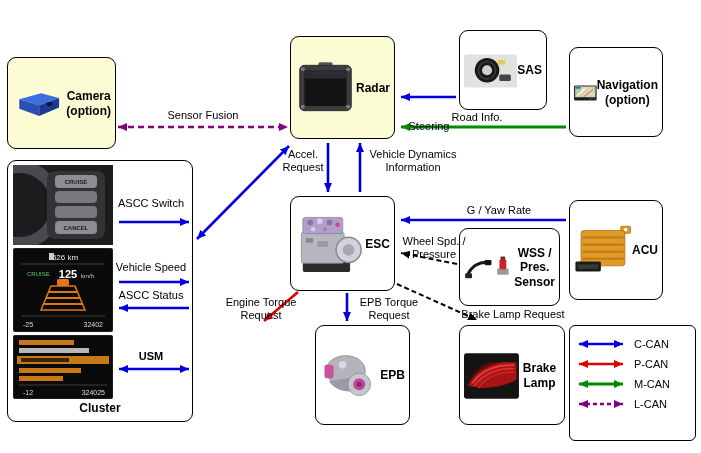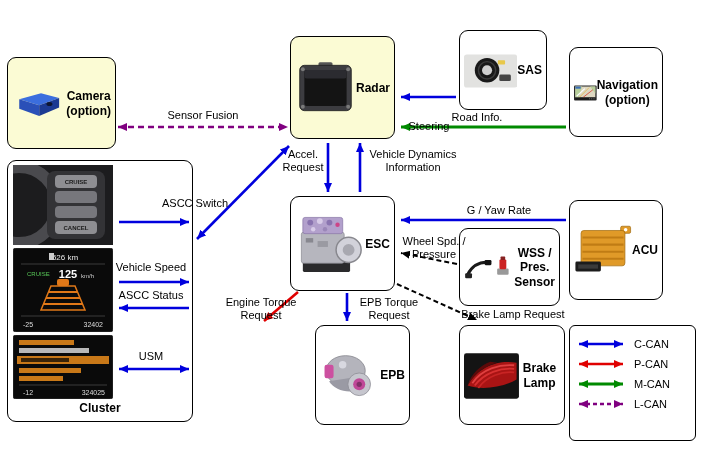--- a/index.html
+++ b/index.html
@@ -262,24 +262,24 @@
   <div class="lbl" style="left:400px; top:82px;  width:58px;margin-top:38px;">Steering</div>
   <div class="lbl" style="left:444px; top:111px; width:66px;">Road Info.</div>
   <div class="lbl" style="left:280px; top:148px; width:46px;">
     <span>Accel.</span>
     <span>Request</span>
   </div>
   <div class="lbl" style="left:364px; top:148px; width:98px;">
     <span>Vehicle Dynamics</span>
     <span>Information</span>
   </div>
-  <div class="lbl" style="left:112px; top:197px; width:78px;margin-left:44px;">ASCC Switch</div>
+  <div class="lbl" style="left:112px; top:197px; width:78px;">ASCC Switch</div>
   <div class="lbl" style="left:112px; top:261px; width:78px;">Vehicle Speed</div>
   <div class="lbl" style="left:112px; top:289px; width:78px;">ASCC Status</div>
-  <div class="lbl" style="left:112px; top:350px; width:78px;">USM</div>
+  <div class="lbl" style="left:112px; top:350px; width:78px;font-weight:bold;">USM</div>
   <div class="lbl" style="left:220px; top:296px; width:82px;">
     <span>Engine Torque</span>
     <span>Request</span>
   </div>
   <div class="lbl" style="left:352px; top:296px; width:74px;">
     <span>EPB Torque</span>
     <span>Request</span>
   </div>
   <div class="lbl" style="left:457px; top:308px; width:112px;">Brake Lamp Request</div>
   <div class="lbl" style="left:397px; top:235px; width:74px;text-align:center;">

